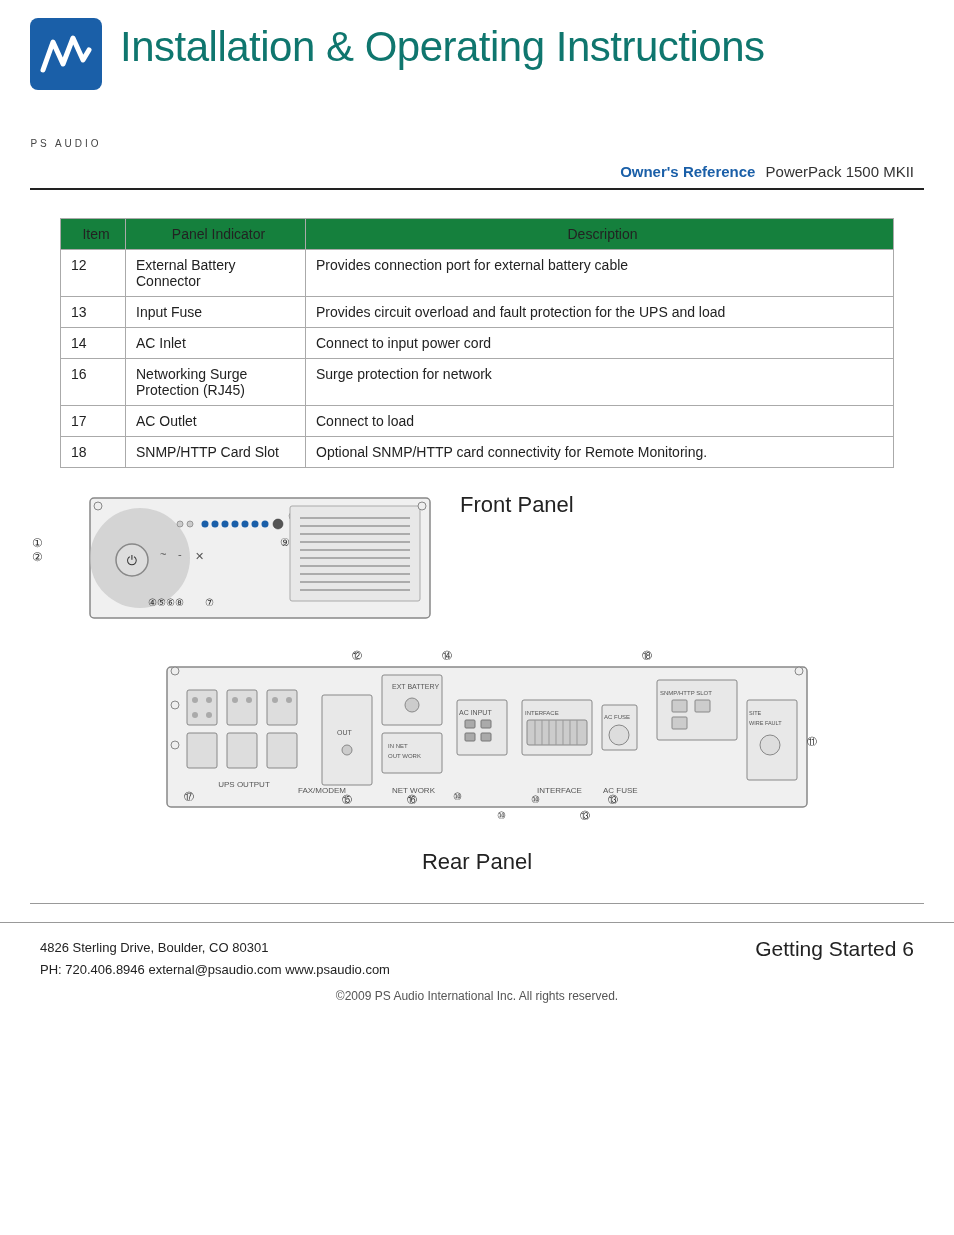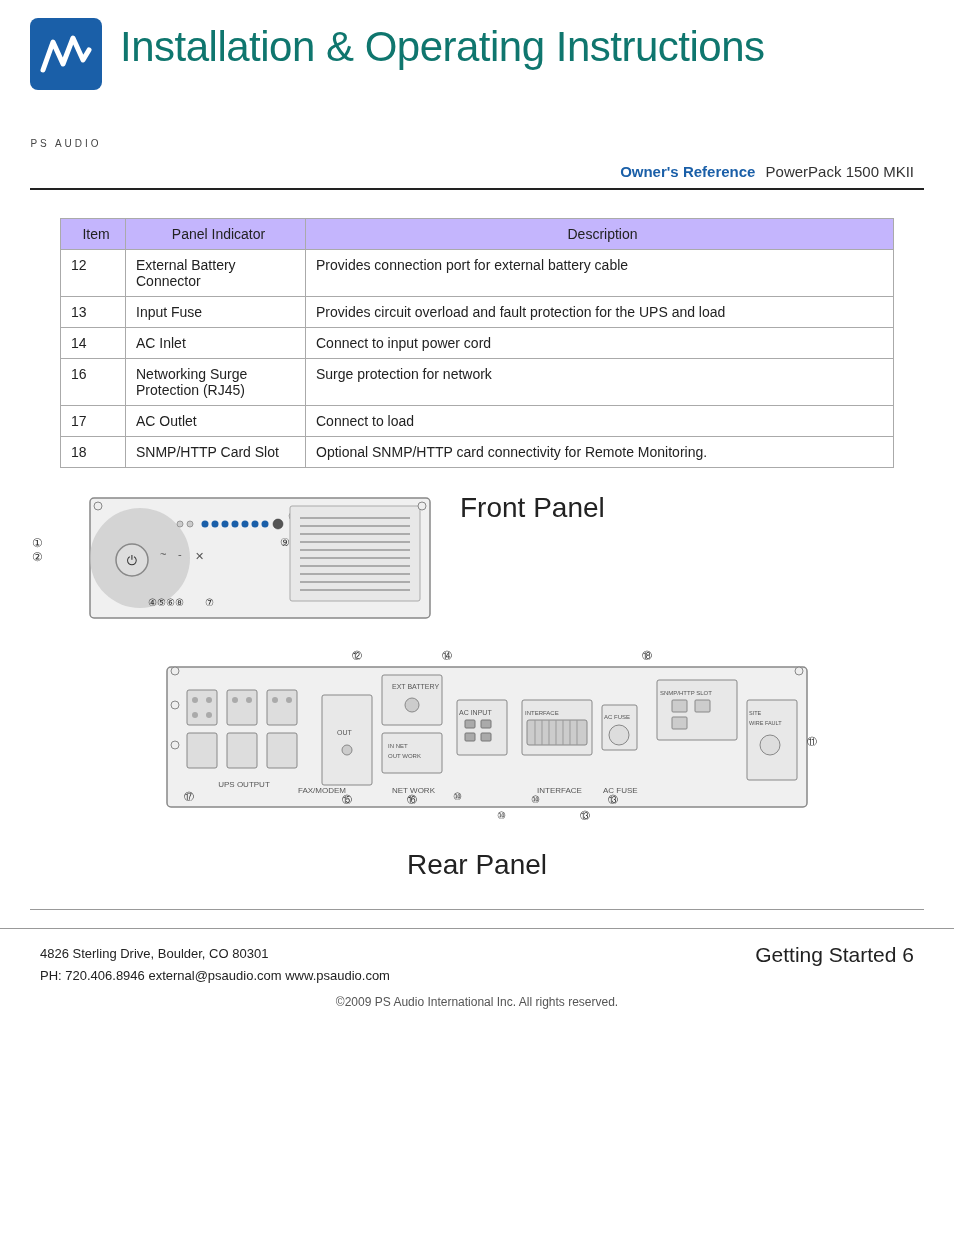--- a/index.html
+++ b/index.html
@@ -89,39 +89,39 @@
       width: 100%;
     }
     table th, table td {
       border: 1px solid #aaa;
       padding: 7px 10px;
       vertical-align: top;
       font-size: 14px;
     }
     table th {
       font-weight: normal;
-      background: #c4b5fd;
+      background: #15803d;
       padding-left: 16px;
     }
     table td:first-child {
       width: 65px;
     }
     table td:nth-child(2) {
       width: 180px;
     }
 
     
     .diagram-section {
       padding: 10px 60px 10px 60px;
       display: flex;
       flex-direction: column;
       align-items: center;
     }
     .panel-label {
-      font-size: 28px;
+      font-size: 22px;
       font-weight: normal;
       color: #222;
       margin-top: 4px;
       text-align: center;
       align-self: center;
     }
 
     
     .rear-panel-wrapper {
       display: flex;

